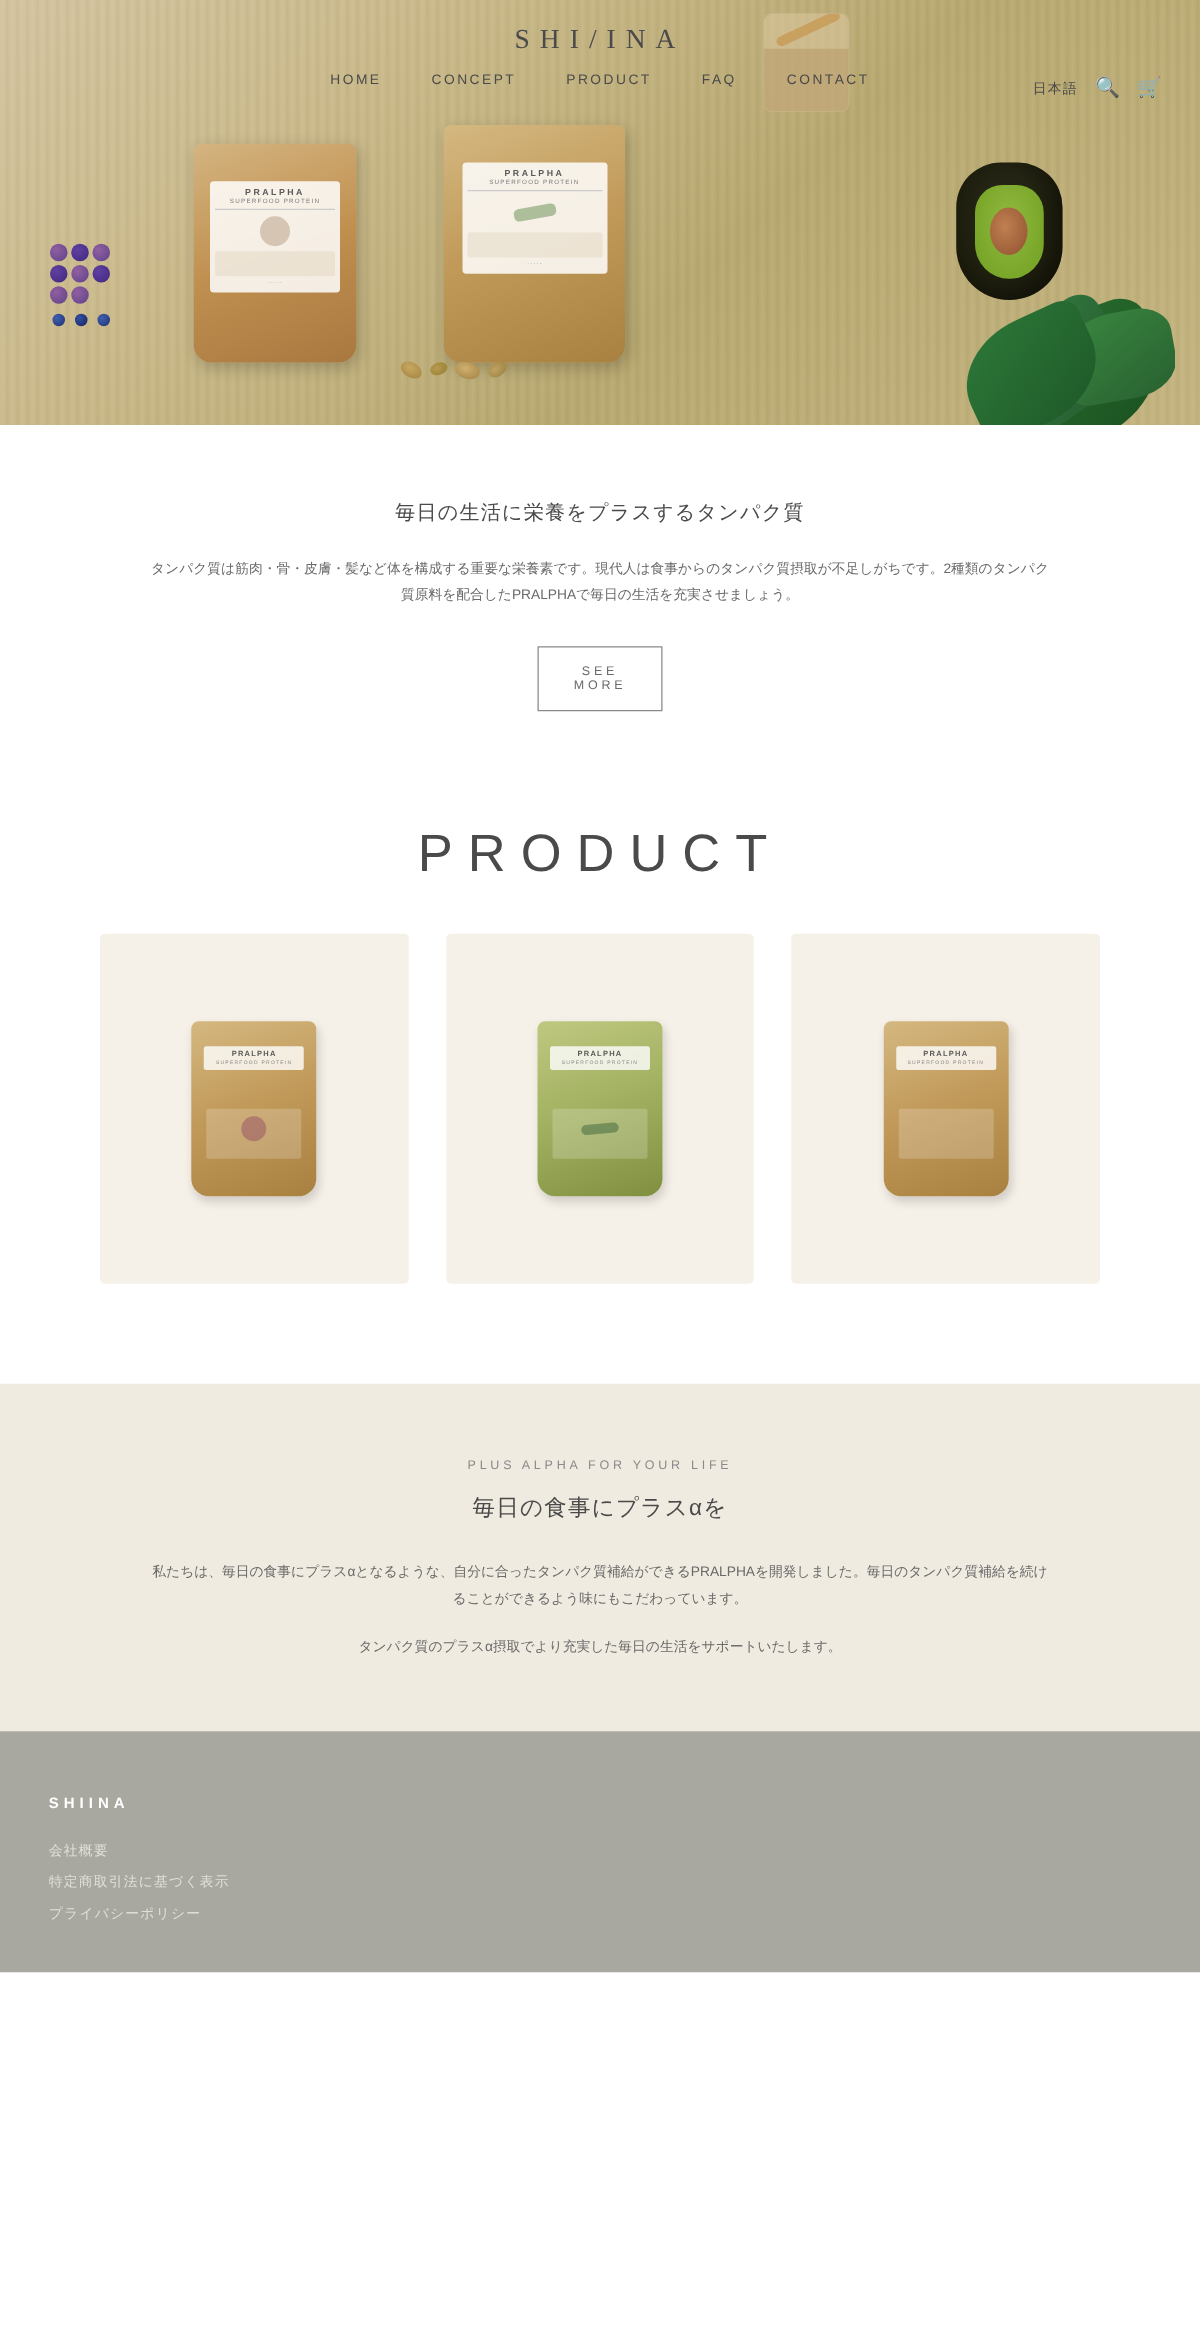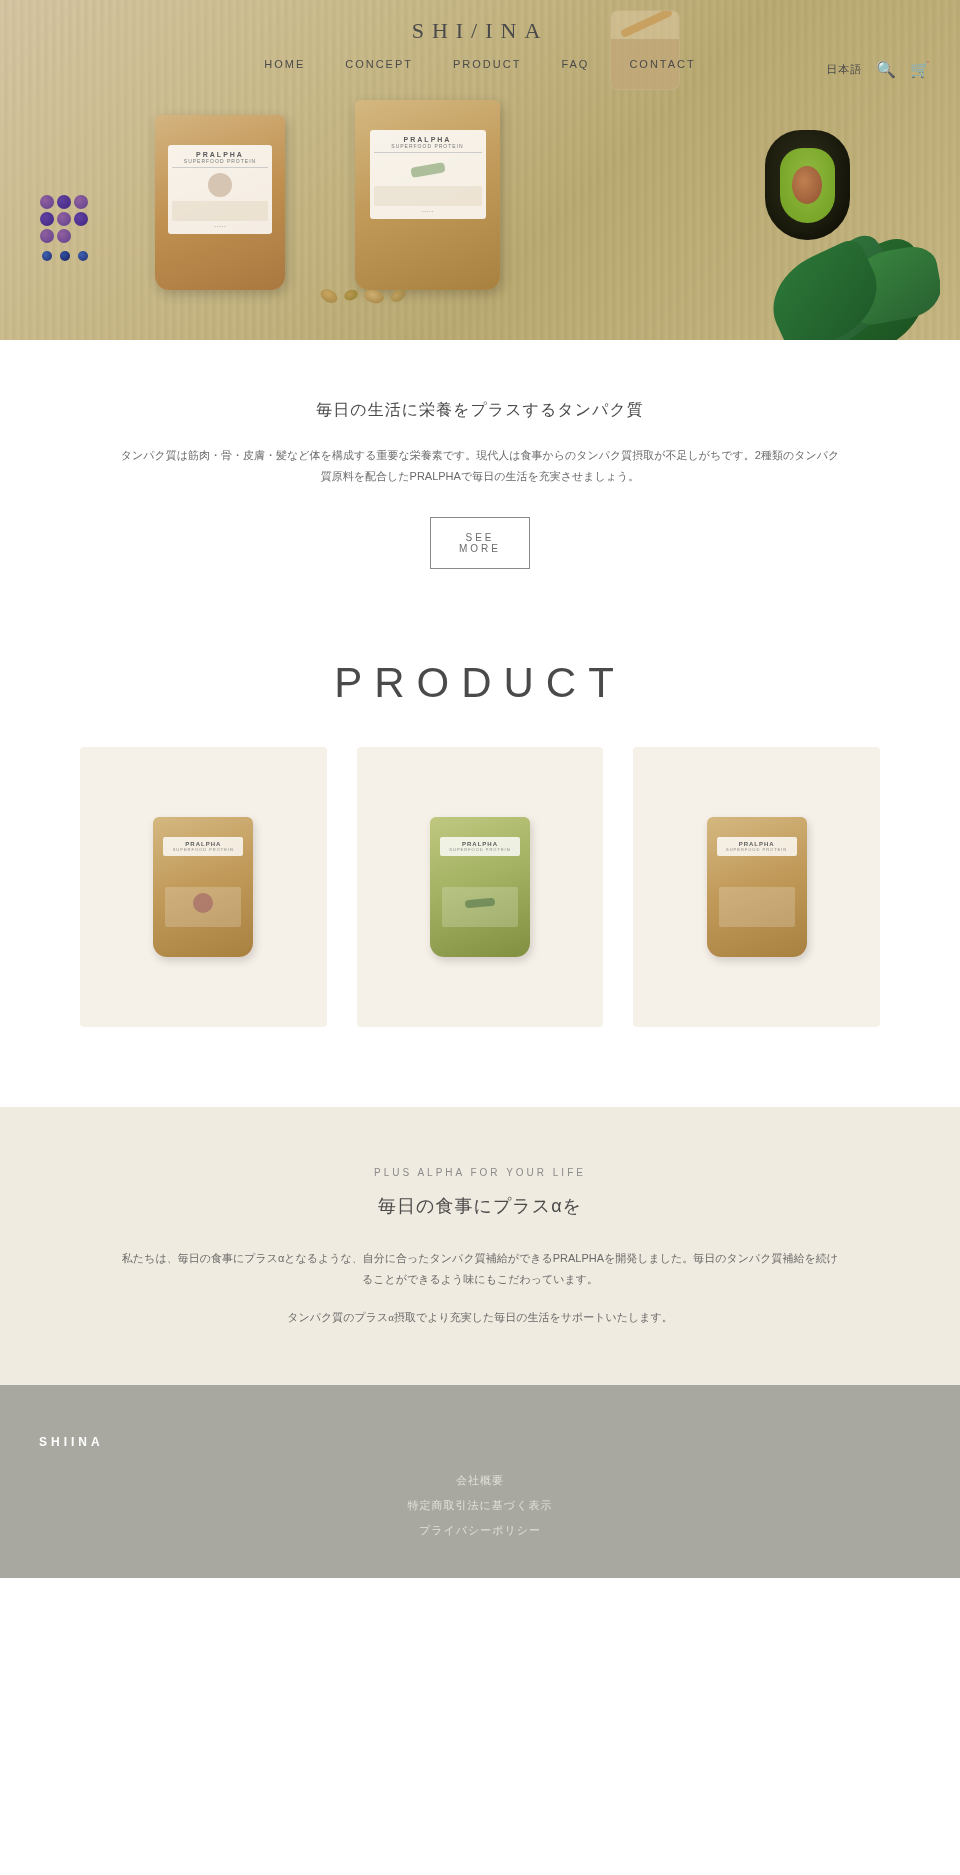--- a/index.html
+++ b/index.html
@@ -309,21 +309,21 @@
     .plus-alpha-text2 {
       font-size: 11px;
       line-height: 1.9;
       color: #6a6a6a;
       font-family: 'Arial', sans-serif;
       margin-bottom: 18px;
     }
     .plus-alpha-note {
       font-size: 11px;
       color: #6a6a6a;
-      font-family: Liberation Serif, serif;
+      font-family: Liberation Mono, monospace;
       margin-top: 20px;
     }
 
     
     footer {
       background: #a8a8a0;
       padding: 50px 39px 40px;
       color: #fff;
     }
     .footer-brand {
@@ -331,21 +331,20 @@
       letter-spacing: 4px;
       color: #fff;
       font-family: 'Arial', sans-serif;
       font-weight: bold;
       margin-bottom: 24px;
     }
     .footer-links {
       display: flex;
       flex-direction: column;
       gap: 10px;
-      align-items: center;
     }
     .footer-links a {
       font-size: 11px;
       color: #e0e0d8;
       text-decoration: none;
       font-family: 'Arial', sans-serif;
       letter-spacing: 1px;
     }
   </style>
 </head>

